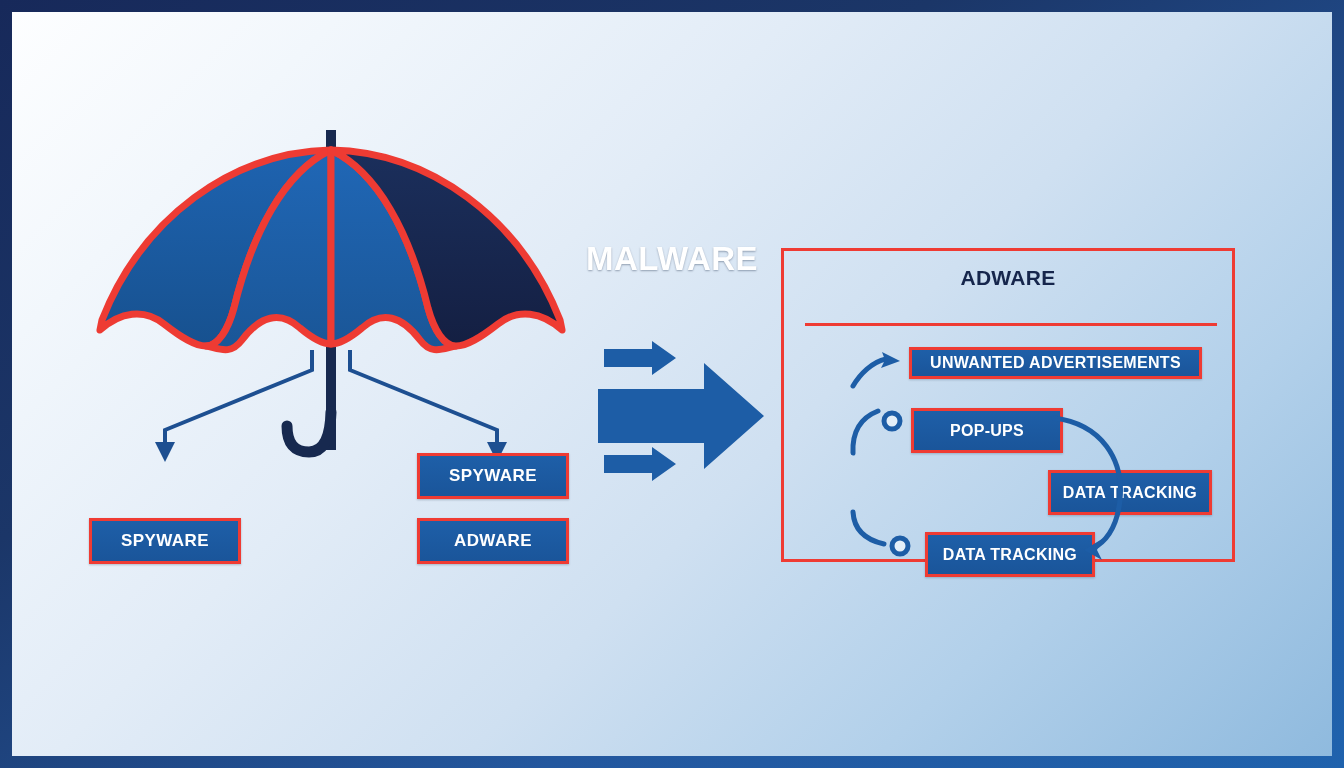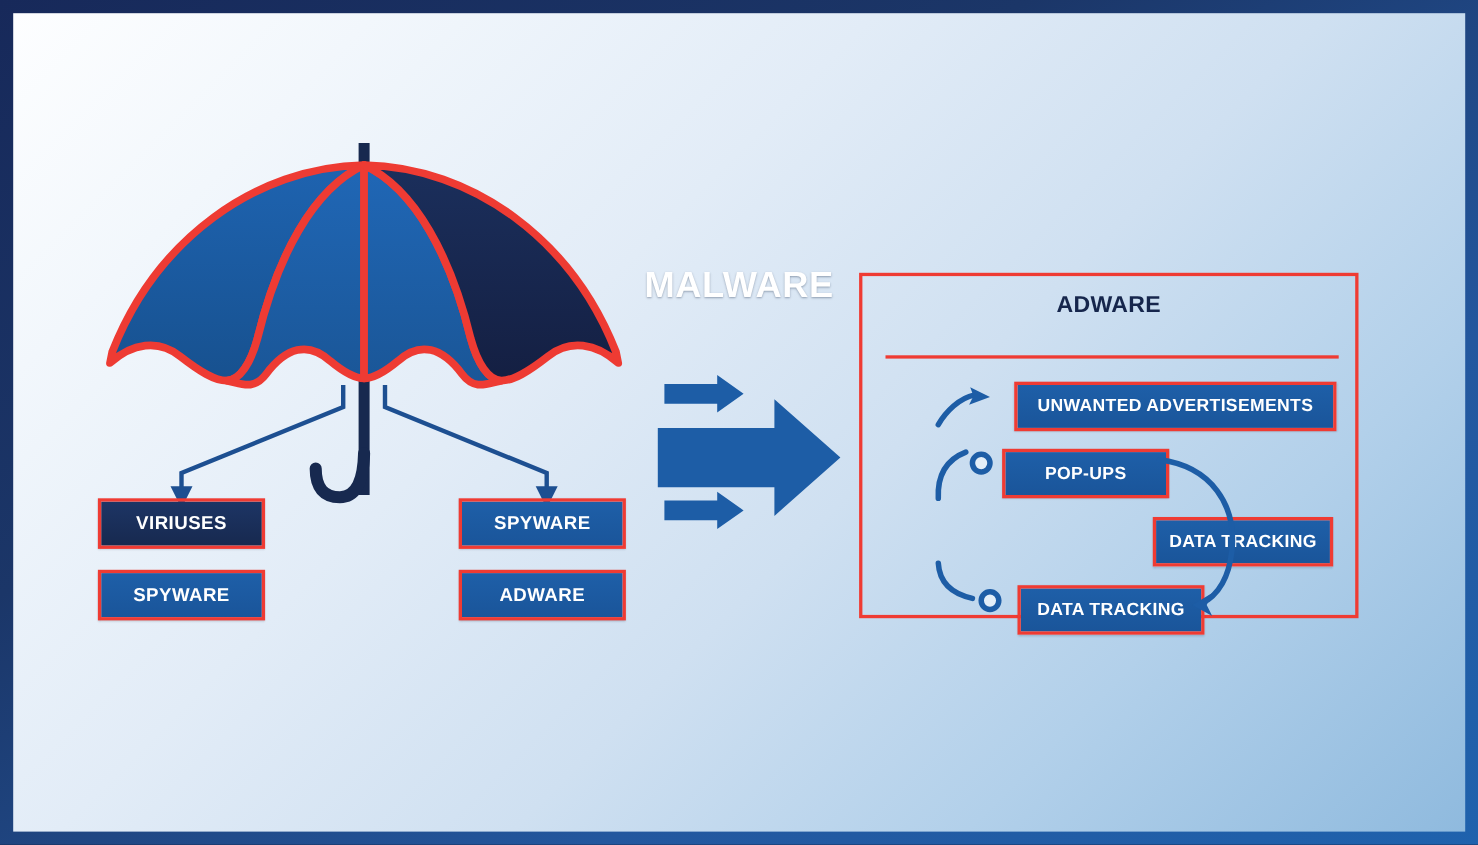--- a/index.html
+++ b/index.html
@@ -154,23 +154,20 @@
       <g fill="none" stroke="#1d4f91" stroke-width="4">
         <path d="M 300 338 L 300 358 L 153 418 L 153 432"></path>
         <path d="M 338 338 L 338 358 L 485 418 L 485 432"></path>
       </g>
       <polygon points="143,430 163,430 153,450" fill="#1d4f91"></polygon>
       <polygon points="475,430 495,430 485,450" fill="#1d4f91"></polygon>
     </svg>
 
     <div id="malware-label" style="top:228px;">MALWARE</div>
 
-    <div class="lbox dark" style="left:77px;  top:441px; width:152px; height:46px;">
-      <span>VIRIUSES</span>
-    </div>
     <div class="lbox" style="left:405px; top:441px; width:152px; height:46px;">
       <span>SPYWARE</span>
     </div>
     <div class="lbox" style="left:77px;  top:506px; width:152px; height:46px;">
       <span>SPYWARE</span>
     </div>
     <div class="lbox" style="left:405px; top:506px; width:152px; height:46px;">
       <span>ADWARE</span>
     </div>
 
@@ -182,21 +179,21 @@
 
       <polygon points="592,443 640,443 640,435 664,452 640,469 640,461 592,461" fill="#1d5da6"></polygon>
     </svg>
 
     <div id="panel">
       <div id="panel-title">
         <div>ADWARE</div>
       </div>
       <div id="panel-rule"></div>
 
-      <div class="pbox" style="left:138px; top:96px; width:293px; height:45px;">
+      <div class="pbox" style="left:125px; top:96px; width:293px; height:32px;">
         <span>UNWANTED ADVERTISEMENTS</span>
       </div>
       <div class="pbox" style="left:127px; top:157px; width:152px; height:45px;">
         <span>POP-UPS</span>
       </div>
       <div class="pbox" style="left:264px; top:219px; width:164px; height:45px;">
         <span>DATA TRACKING</span>
       </div>
       <div class="pbox" style="left:141px; top:281px; width:170px; height:45px;">
         <span>DATA TRACKING</span>

